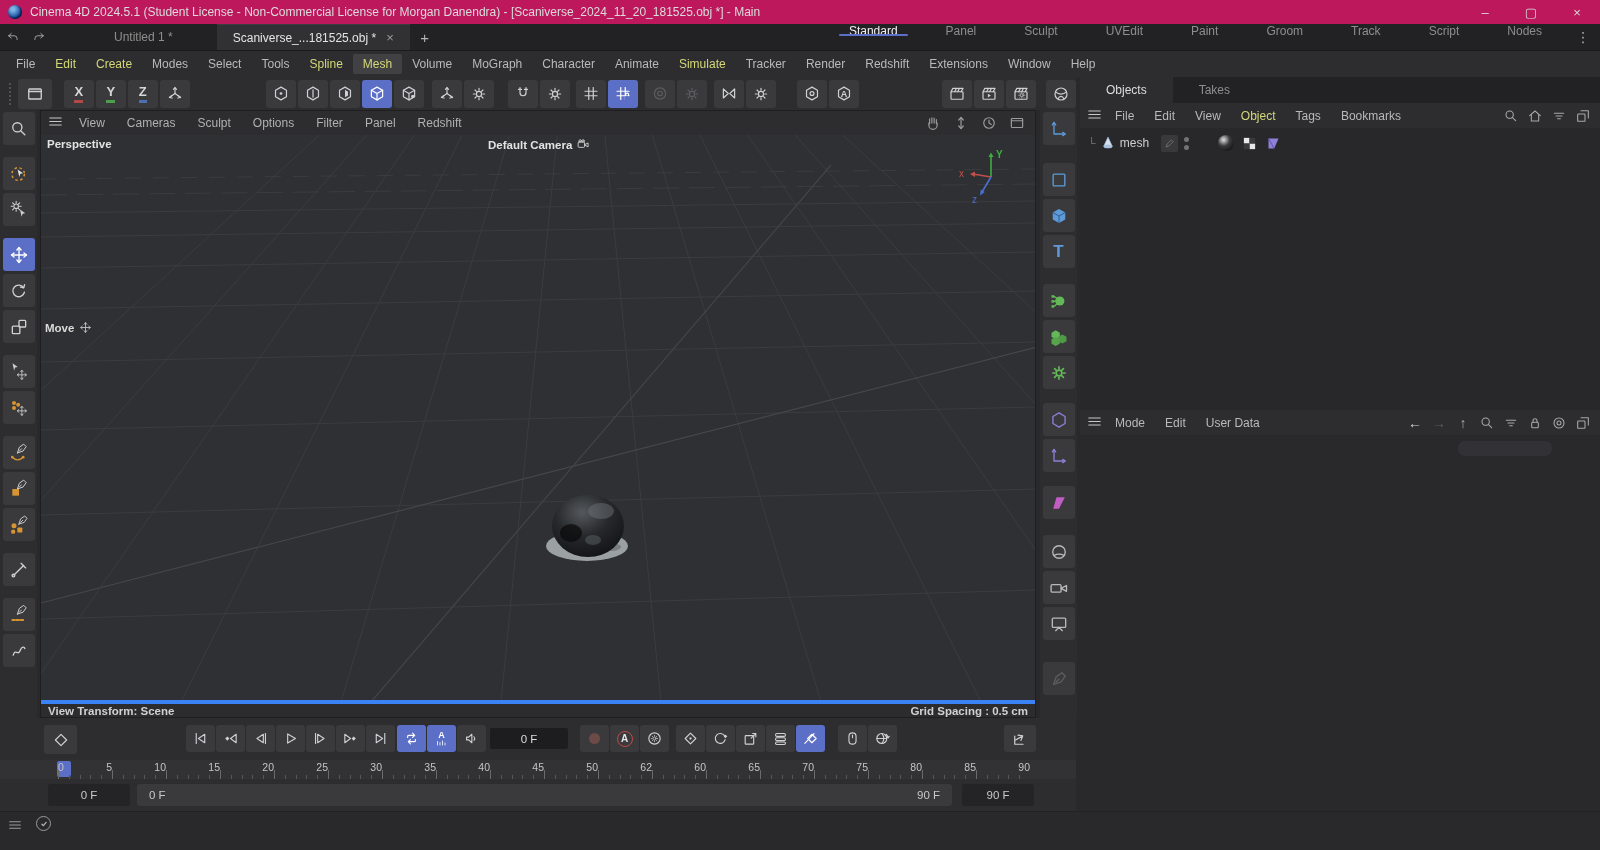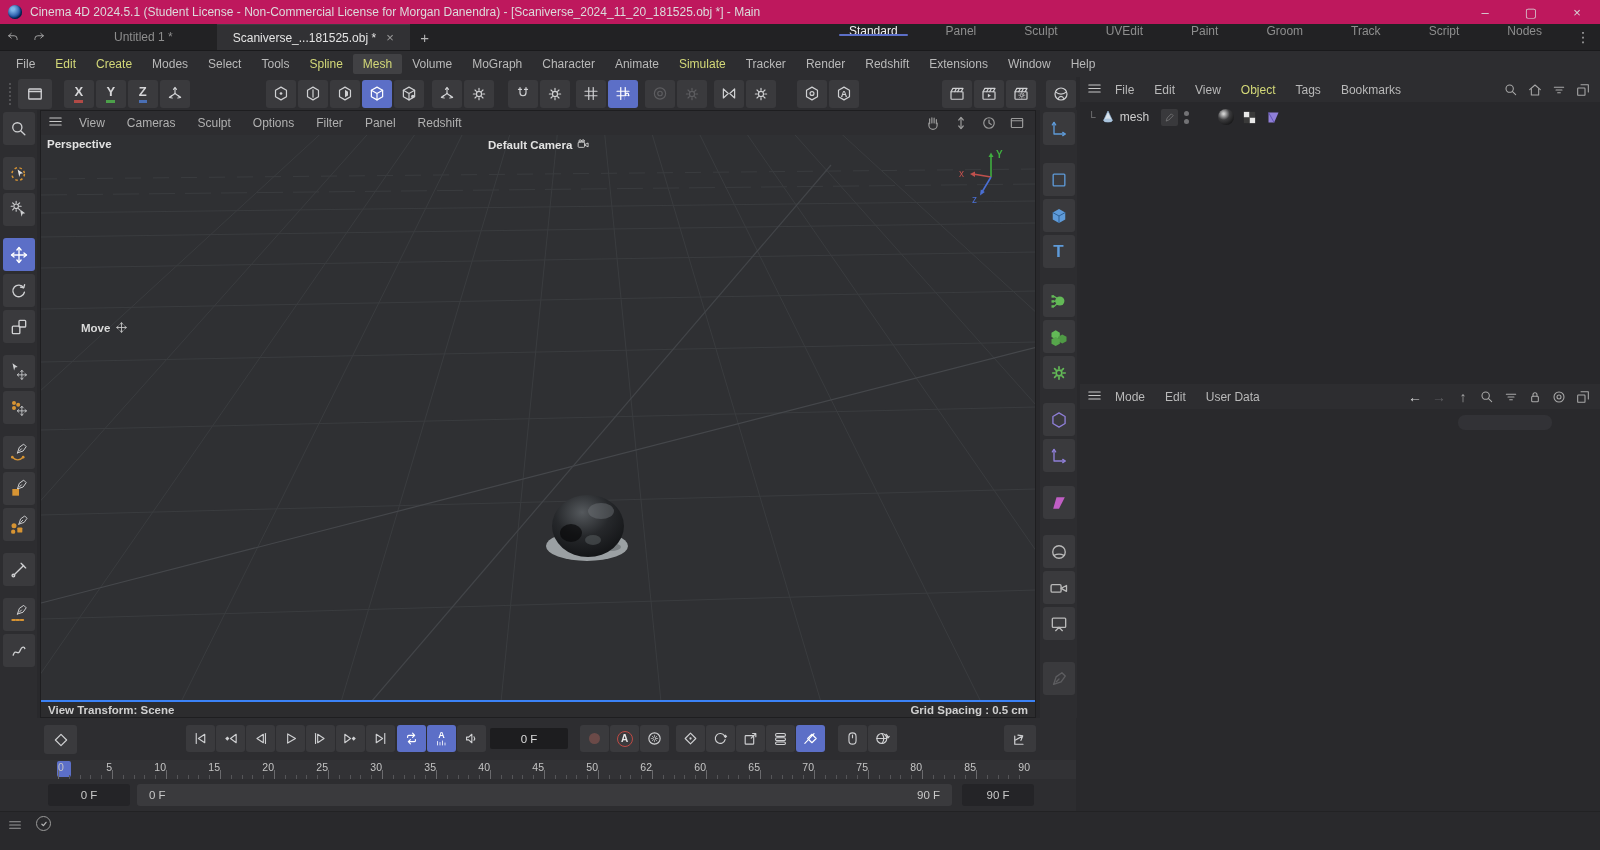--- a/index.html
+++ b/index.html
@@ -54,22 +54,22 @@
   .vgap{height:6px;flex:none;}
   
   .viewport{position:absolute;top:110px;left:40px;width:996px;height:608px;background:#2d2d30;border:1px solid #1e1e20;}
   .vpmenu{height:24px;display:flex;align-items:center;font-size:12px;color:#b0b0b0;gap:0;padding-left:6px;}
   .vpmenu .menu-item{padding:2px 11px;}
   .vpnav{margin-left:auto;display:flex;gap:8px;padding-right:8px;color:#9a9a9a;}
   .vpnav .navic{width:20px;height:20px;display:flex;align-items:center;justify-content:center;}
   .canvas{position:absolute;top:24px;left:0;right:0;bottom:17px;background:#2f3033;overflow:hidden;}
   .vp-label{position:absolute;top:3px;left:6px;font-size:11.5px;font-weight:bold;color:#e2e2e2;}
   .vp-camera{position:absolute;top:3px;left:447px;font-size:11.5px;font-weight:bold;color:#e2e2e2;display:flex;gap:5px;align-items:center;}
-  .vp-tool-hint{position:absolute;top:186px;left:4px;font-size:11.5px;font-weight:bold;color:#dadada;display:flex;gap:5px;align-items:center;margin-left:36px;}
-  .vpfooter{position:absolute;left:0;right:0;bottom:0;height:17px;background:#2c2c2e;border-top:2px solid #3b82f6;
+  .vp-tool-hint{position:absolute;top:186px;left:4px;font-size:11.5px;font-weight:bold;color:#dadada;display:flex;gap:5px;align-items:center;}
+  .vpfooter{position:absolute;left:0;right:0;bottom:0;height:17px;background:#2c2c2e;border-top:4px solid #3b82f6;
     display:flex;justify-content:space-between;align-items:center;padding:0 7px;font-size:11.5px;font-weight:bold;color:#d0d0d0;}
   .gizmo{position:absolute;top:12px;right:14px;}
   
   .rightstrip{position:absolute;top:110px;left:1040px;width:37px;height:608px;background:#2d2d30;display:flex;flex-direction:column;align-items:center;padding-top:2px;gap:3px;}
   .c-blue{color:#5e9ad8;}.c-green{color:#63b957;}.c-purple{color:#8f7fd8;}.c-magenta{color:#c05ec4;}.c-gray{color:#b9b9b9;}
   
   .rightpanel{position:absolute;top:77px;left:1080px;width:520px;height:734px;background:#29292c;}
   .ptabs{height:26px;background:#222224;display:flex;font-size:12px;}
   .ptab{padding:0 26px;display:flex;align-items:center;color:#8e8e8e;}
   .ptab.active{background:#2d2d30;color:#dedede;}
@@ -851,20 +851,28 @@
   <div class="vgap" style="height:16px"></div>
   <button class="vtile" style="color:#5d5d60">
       <svg class="ic" width="20" height="20" viewBox="0 0 24 24">
         <use href="#i-pen"></use>
       </svg>
     </button>
 </div>
 
 <div class="rightpanel">
 
+  <div class="ptabs">
+    <div class="ptab active">
+        <span>Objects</span>
+      </div>
+      <div class="ptab">
+        <span>Takes</span>
+      </div>
+  </div>
   <div class="pmenu">
     <span class="navic" style="margin-right:2px;color:#c8c8c8"><svg class="ic" width="17" height="17" viewBox="0 0 24 24">
           <use href="#i-burger"></use>
         </svg></span>
     <span style="display:flex">
       <span class="menu-item">File</span>
         <span class="menu-item">Edit</span>
         <span class="menu-item">View</span>
         <span class="menu-item accent">Object</span>
         <span class="menu-item">Tags</span>

